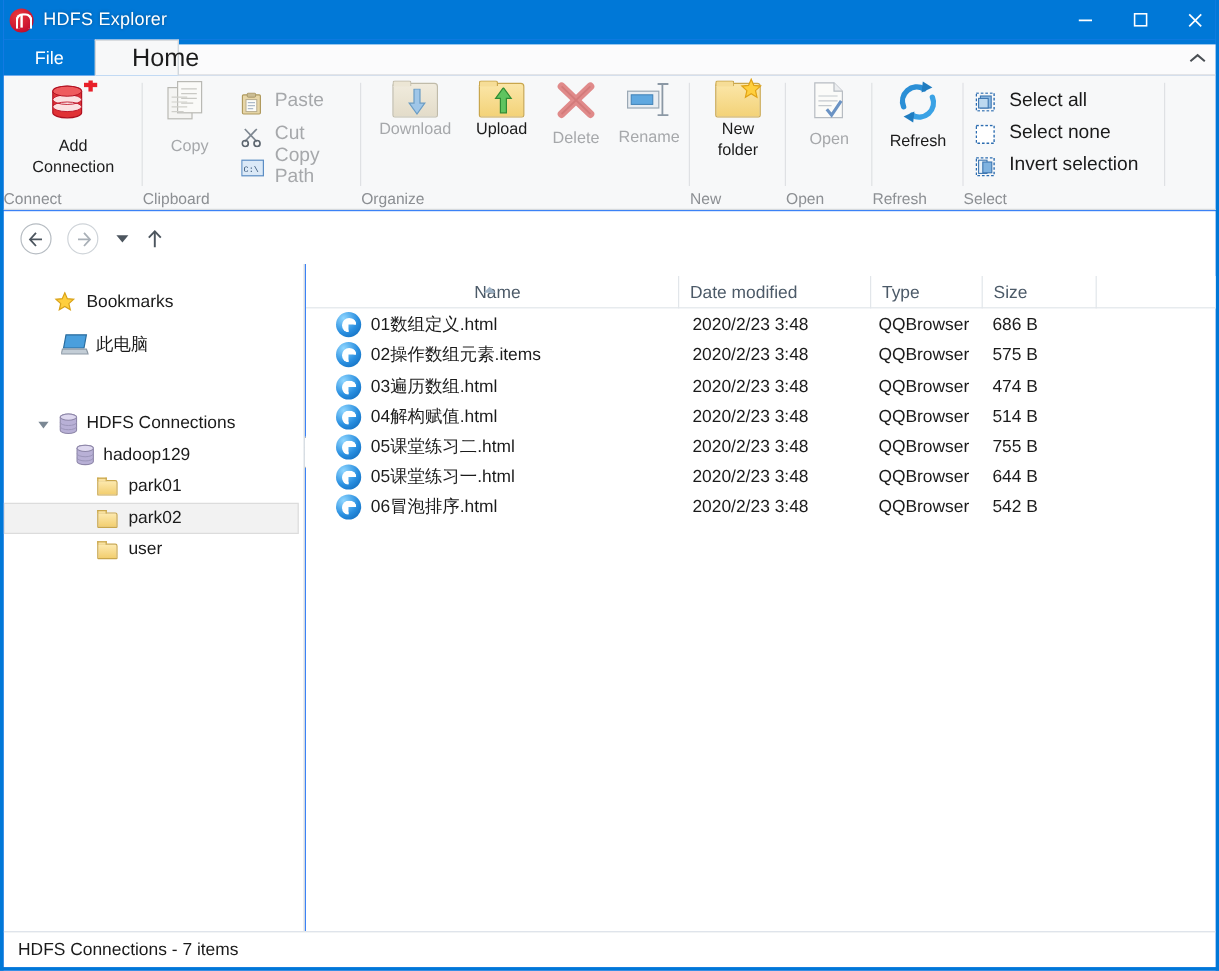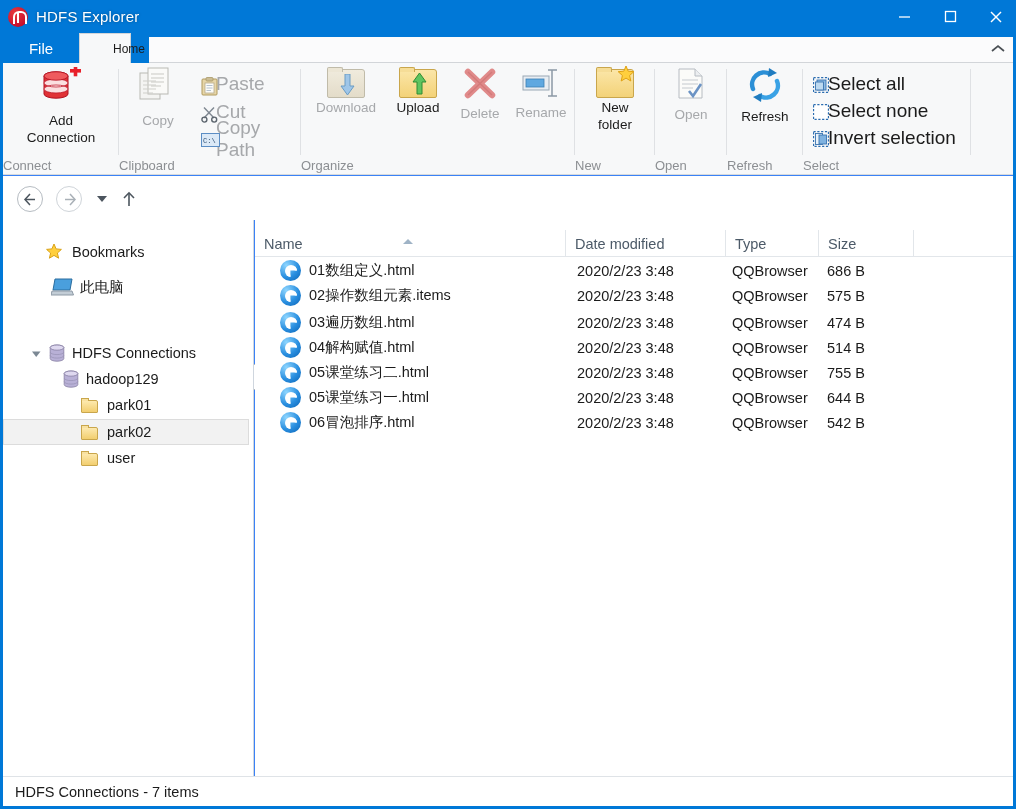--- a/index.html
+++ b/index.html
@@ -63,24 +63,24 @@
     background: #0078d7;
   }
   #tab-file {
     position: absolute; left: 4px; top: 0;
     width: 68px; height: 30px;
     color: #ffffff; font-size: 15px;
     display: flex; align-items: center; justify-content: center;
   }
   #tab-home {
     position: absolute; left: 76px; top: 0;
-    width: 52px; height: 30px;
+    width: 70px; height: 30px;
     background: #f7f8f9;
     border: 1px solid #d2d5d9; border-bottom: none;
-    color: #1c1c1c; font-size: 12px;
+    color: #1c1c1c; font-size: 21px;
     display: flex; align-items: center; justify-content: center; padding-left: 48px;
   }
   #tab-filler {
     position: absolute; left: 146px; top: 4px;
     width: 870px; height: 26px;
     background: #fbfbfc;
     border-bottom: 1px solid #d2d5d9;
   }
   #ribbon-collapse {
     position: absolute; right: 8px; top: 6px;
@@ -247,21 +247,21 @@
     border-bottom: 1px solid #e2e6ea;
   }
   .colcell {
     position: absolute; top: 0; height: 27px;
     display: flex; align-items: center;
     font-size: 14.5px; color: #4c5a68;
     border-left: 1px solid #e2e6ea;
     padding-left: 9px;
     cursor: pointer; user-select: none; white-space: nowrap;
   }
-  .colcell:first-child { border-left: none; }
+  .colcell:first-child { border-left: none; justify-content: center; }
   #sort-arrow {
     position: absolute; left: 148px; top: 9px;
     width: 0; height: 0;
     border-left: 5px solid transparent; border-right: 5px solid transparent;
     border-bottom: 5px solid #9fb3c6;
   }
   .frow {
     position: absolute; left: 0; width: 764px; height: 25px;
     display: flex; align-items: center; cursor: pointer;
   }
@@ -296,21 +296,21 @@
     background: #ffffff;
     border-top: 1px solid #dfe3e7;
     display: flex; align-items: center;
   }
   #status-text { font-size: 14.5px; color: #1b1b1b; margin-left: 12px; }
 
   .selbtn {
     position: absolute; left: 8px; height: 26px;
     display: flex; align-items: center; cursor: pointer;
   }
-  .selbtn .lbl { font-size: 19px; color: #1b1b1b; margin-left: 0; }
+  .selbtn .lbl { font-size: 16px; color: #1b1b1b; margin-left: 13px; }
   .selbox {
     width: 15px; height: 15px; flex: 0 0 auto; position: relative;
   }
 </style>
 </head>
 <body>
 
 <div id="app">
 
   <div id="titlebar">

